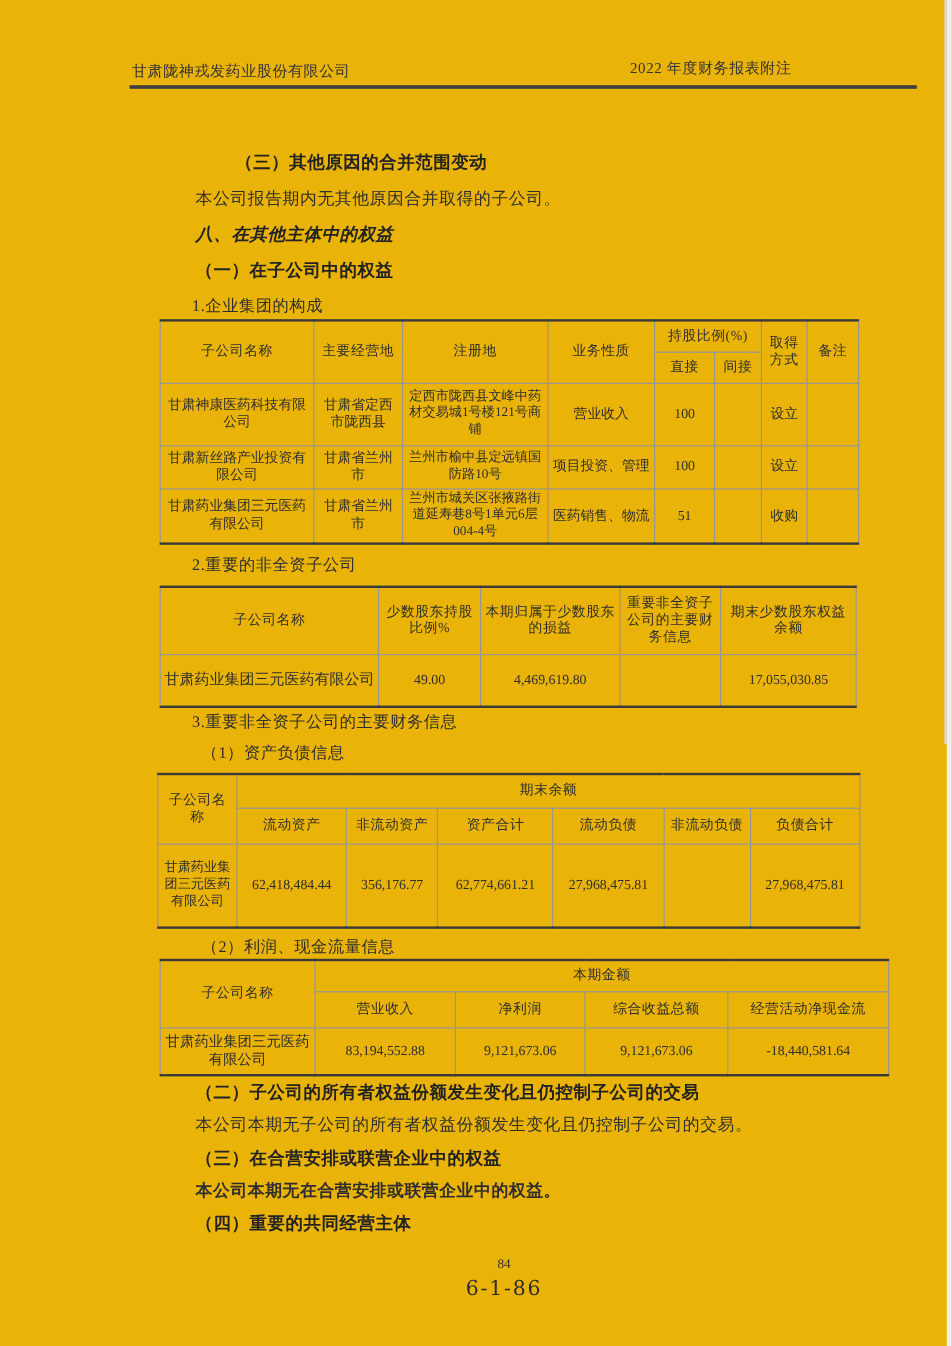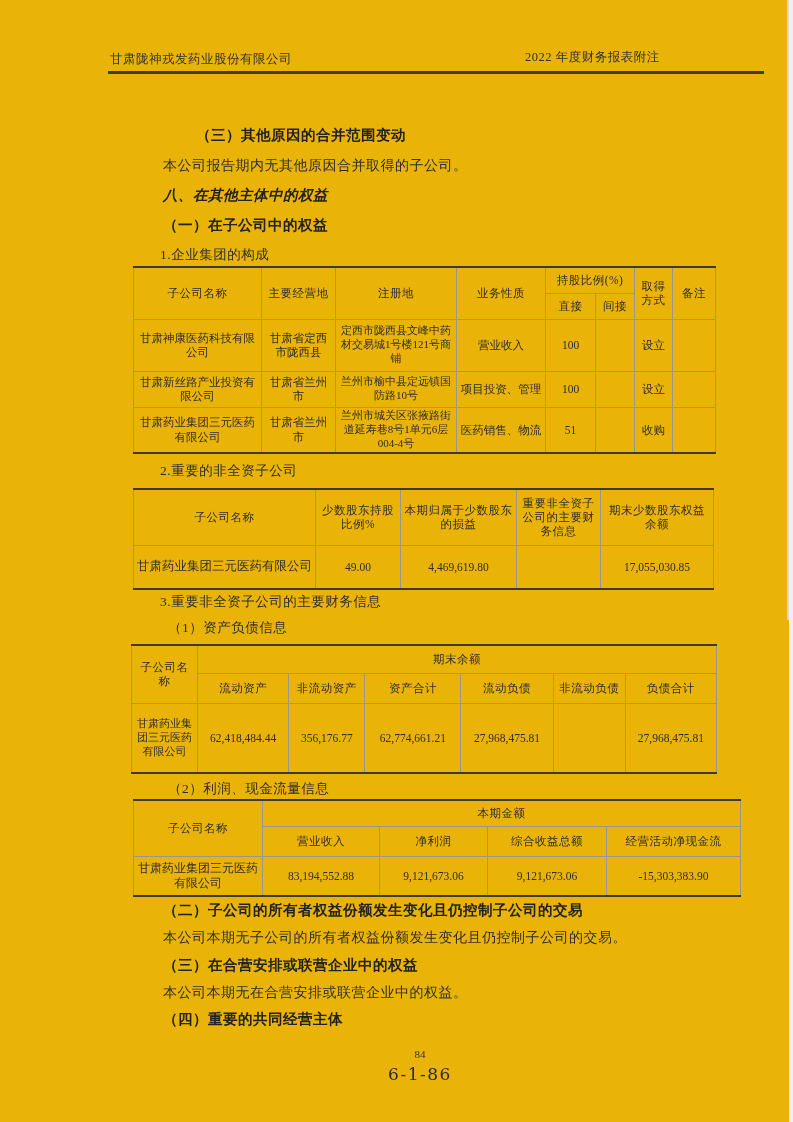--- a/index.html
+++ b/index.html
@@ -27,21 +27,21 @@
   #h-eight{left:163px;top:186px;font-style:italic;}
   #h-one{left:163px;top:216px;}
   #h-group{left:160px;top:246px;}
   #h-nonwholly{left:160px;top:462px;}
   #h-keyinfo{left:160px;top:593px;}
   #h-balance{left:168px;top:619px;}
   #h-profitcash{left:168px;top:780px;}
   #h-equity-change{left:163px;top:901px;}
   #p-equity-change{left:163px;top:929px;}
   #h-joint-arr{left:163px;top:956px;}
-  #p-joint-arr{left:163px;top:984px;}
+  #p-joint-arr{left:163px;top:984px;font-weight:bold;}
   #h-joint-op{left:163px;top:1010px;}
 
   table{border-collapse:collapse;table-layout:fixed;}
   .tbl{position:absolute;font-size:11.5px;
        border-top:2.5px solid #3a3a3a;border-bottom:2.5px solid #3a3a3a;}
   .tbl th,.tbl td{
     border:1px solid #979792;padding:1px 3px;vertical-align:middle;
     line-height:1.25;font-weight:normal;text-align:center;color:#2e2e2e;
     overflow:hidden;
   }
@@ -228,21 +228,21 @@
         <th>综合收益总额</th>
         <th>经营活动净现金流</th>
       </tr>
     </thead>
     <tbody>
       <tr style="height:40px">
         <td class="cell-name" style="font-size:12px">甘肃药业集团三元医药有限公司</td>
         <td class="cell-num-r">83,194,552.88</td>
         <td class="cell-num-r">9,121,673.06</td>
         <td class="cell-num-r">9,121,673.06</td>
-        <td class="cell-num-r">-15,303,383.90</td>
+        <td class="cell-num-r">-18,440,581.64</td>
       </tr>
     </tbody>
   </table>
 
   <div class="abs para" id="p-equity-change">本公司本期无子公司的所有者权益份额发生变化且仍控制子公司的交易。</div>
   <div class="abs h-bold" id="h-equity-change">（二）子公司的所有者权益份额发生变化且仍控制子公司的交易</div>
   <div class="abs h-bold" id="h-joint-arr">（三）在合营安排或联营企业中的权益</div>
   <div class="abs para" id="p-joint-arr">本公司本期无在合营安排或联营企业中的权益。</div>
   <div class="abs h-bold" id="h-joint-op">（四）重要的共同经营主体</div>
 

